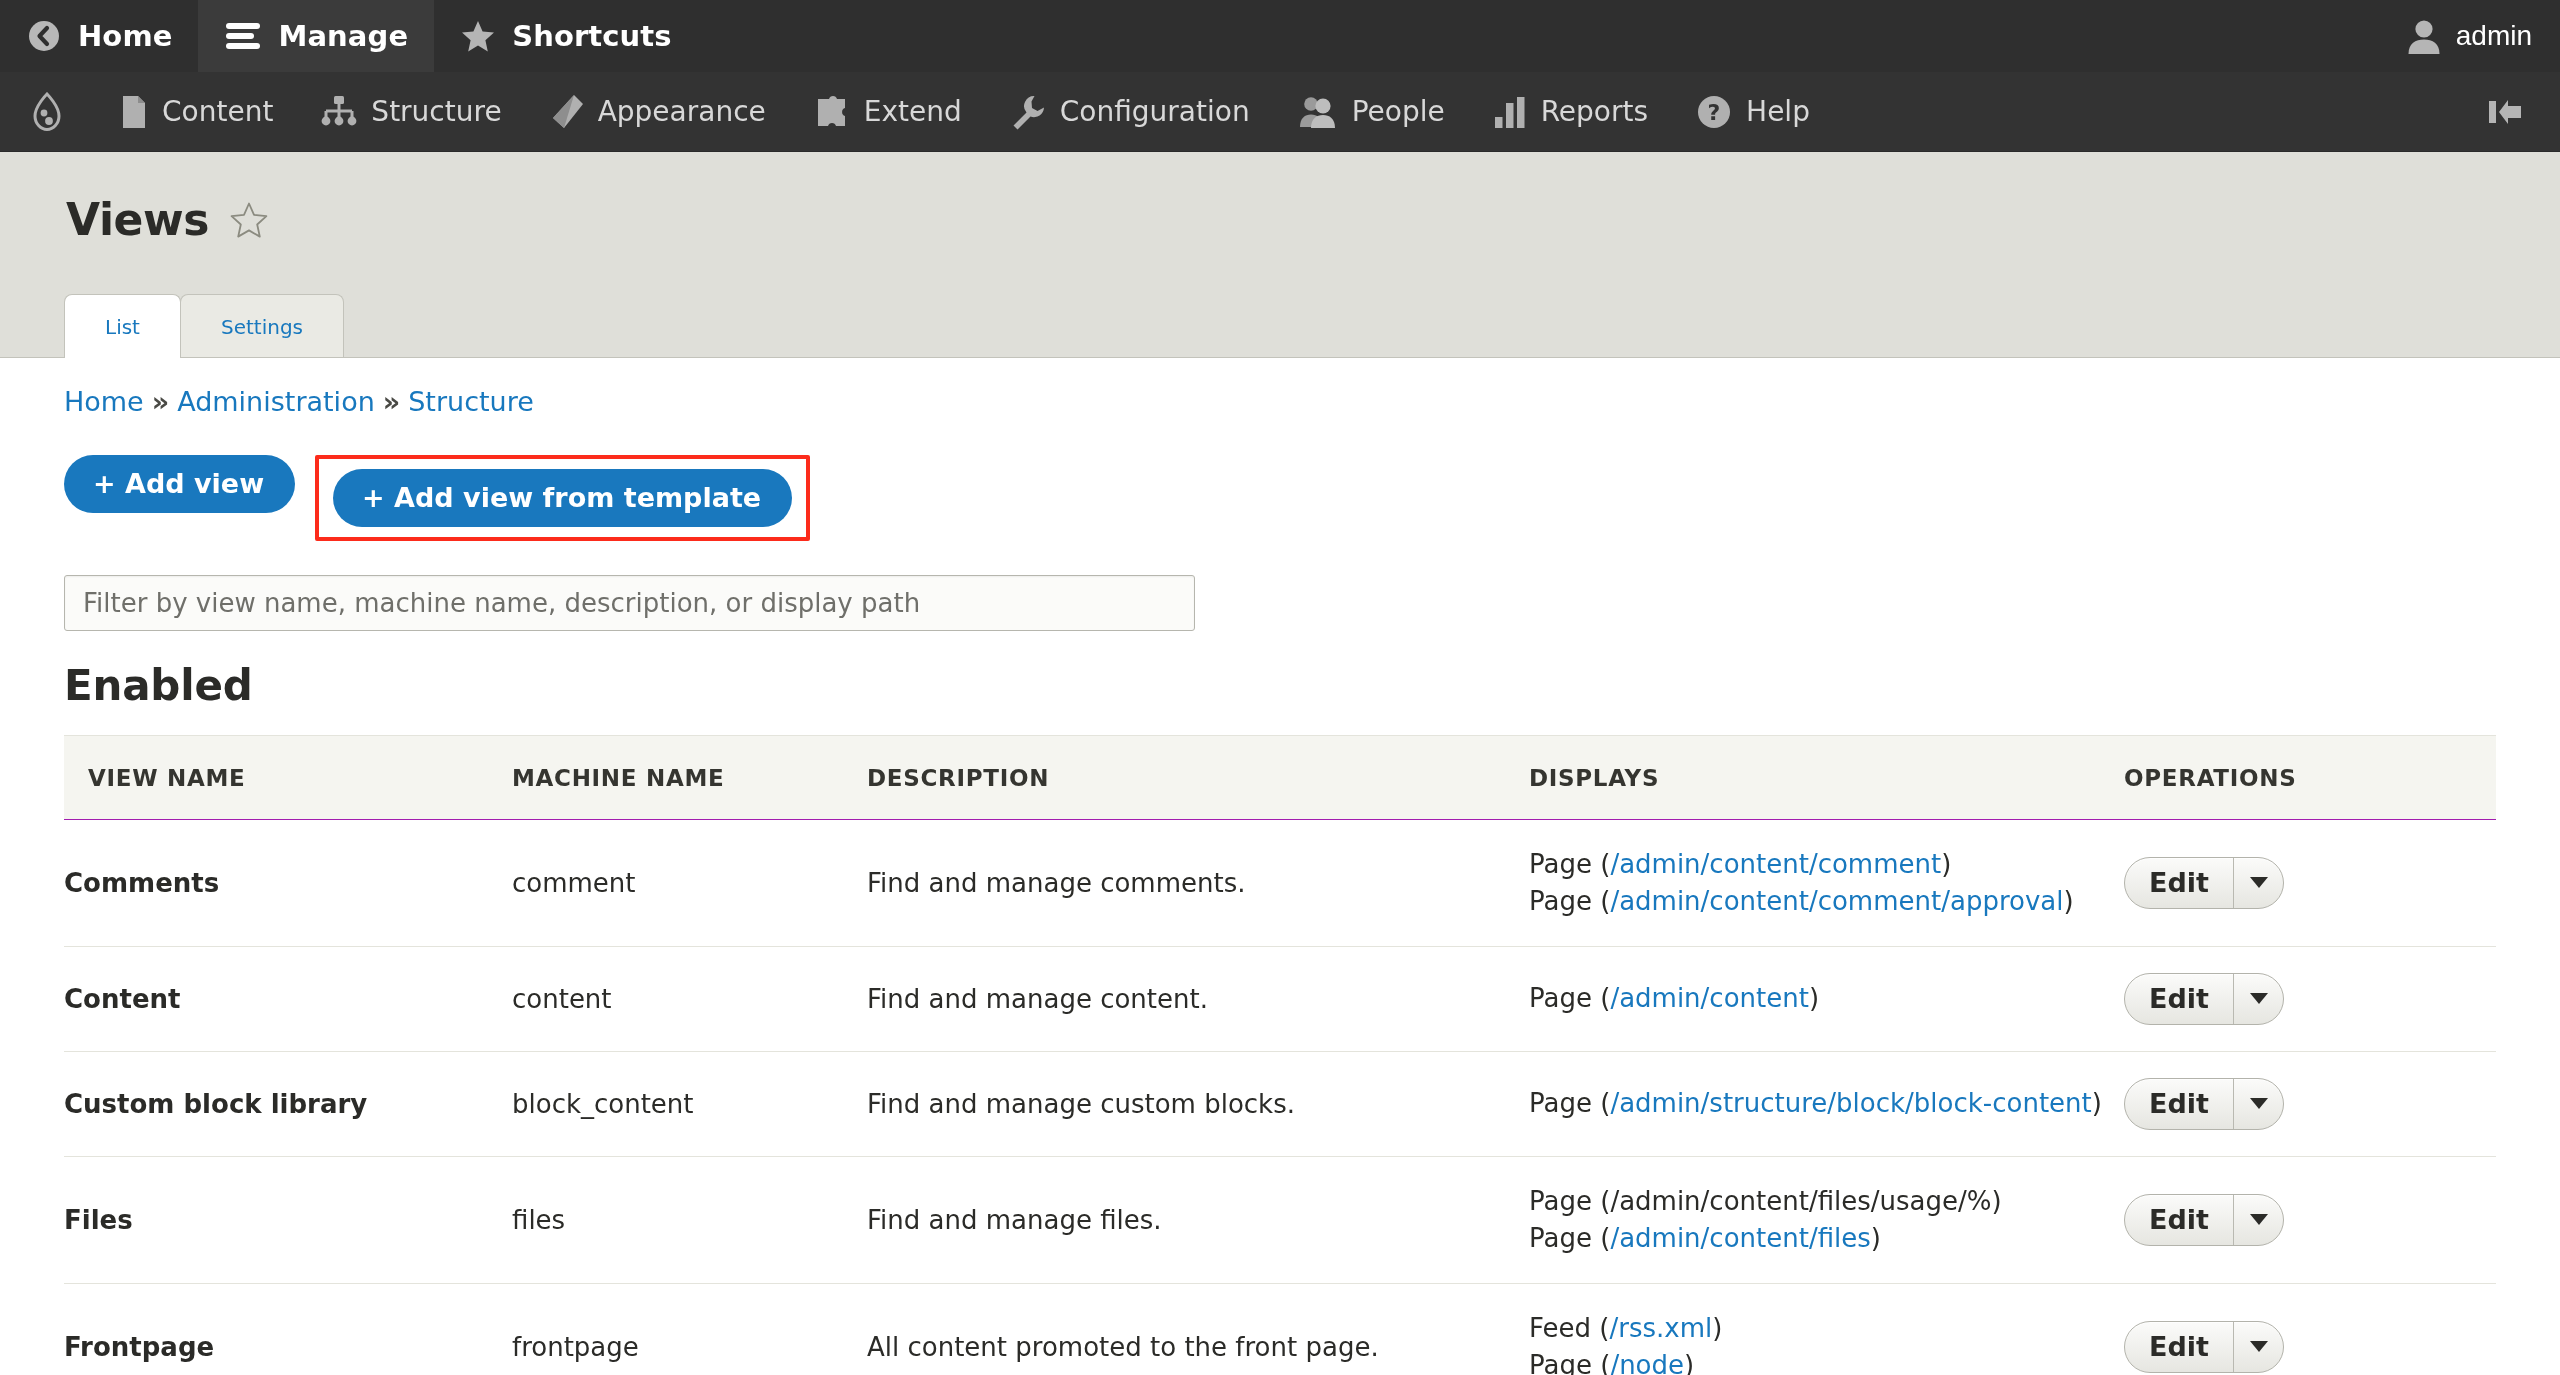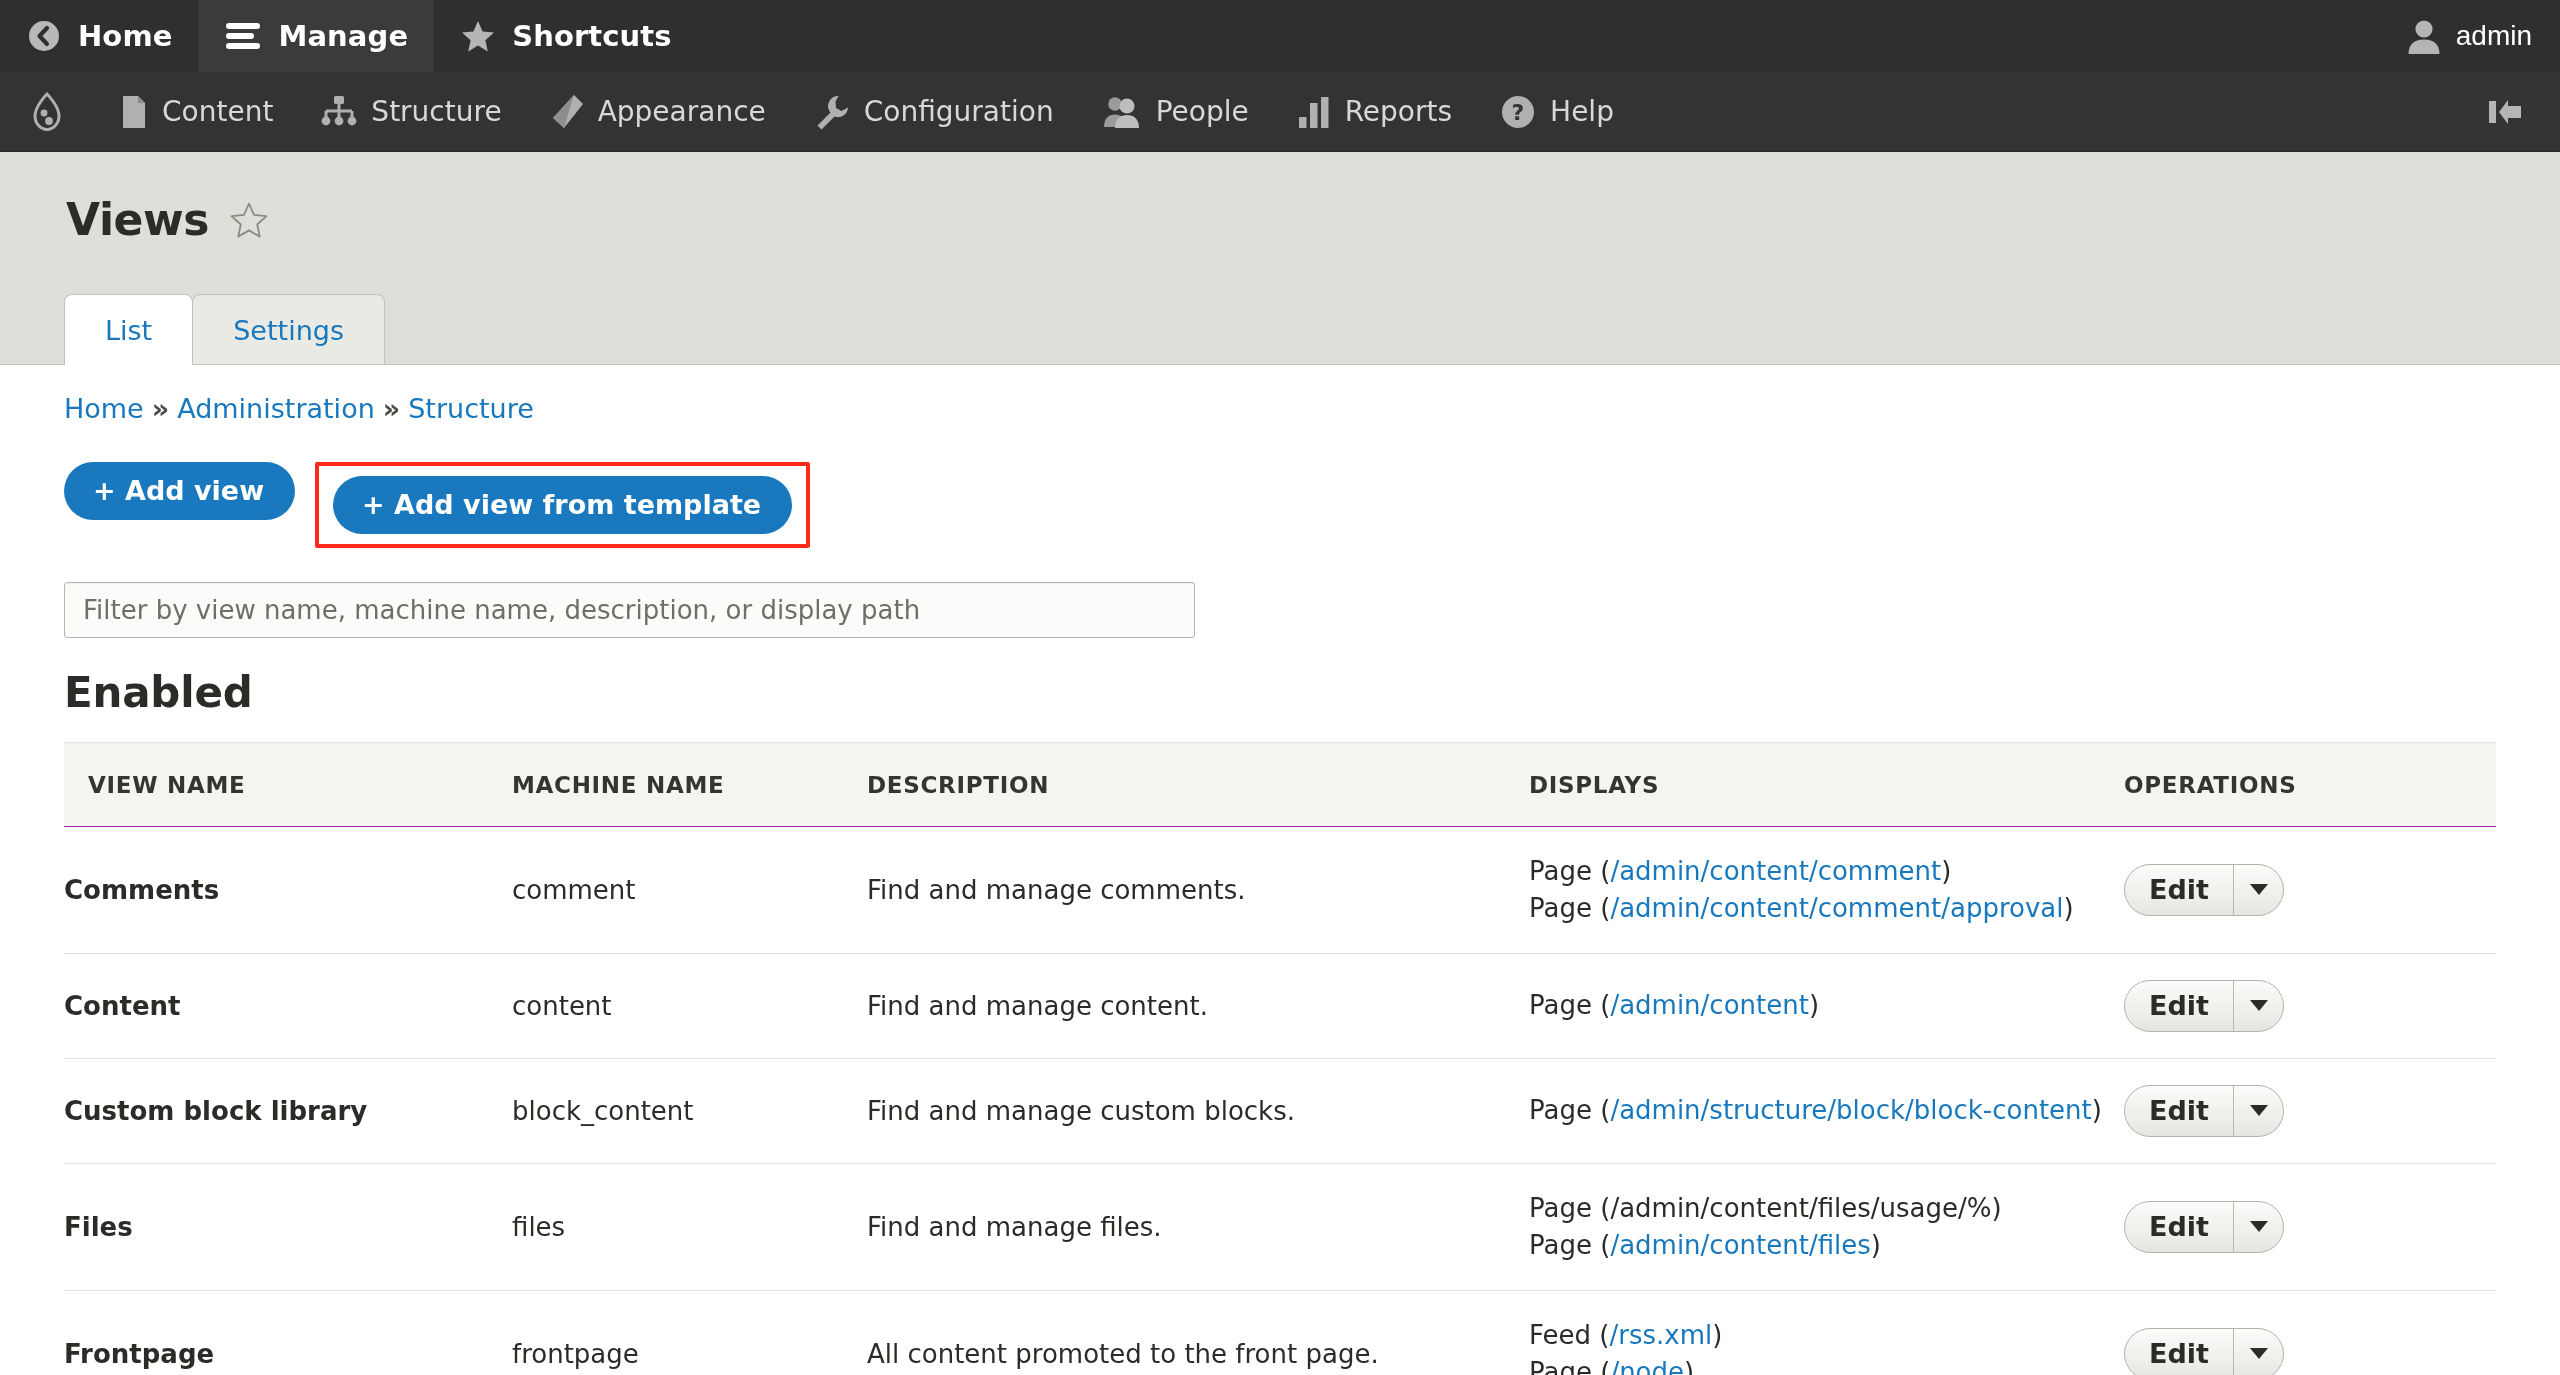--- a/index.html
+++ b/index.html
@@ -97,21 +97,21 @@
   }
 
   .tabs {
     display: flex;
     align-items: flex-end;
     padding-left: 64px;
     position: relative;
     z-index: 2;
   }
   .tab {
-    font-size: 27px;
+    font-size: 20px;
     color: #1878be;
     padding: 22px 40px 20px 40px;
     border: 1px solid #c3c3bb;
     border-bottom: none;
     border-radius: 8px 8px 0 0;
     background: #eaeae4;
     cursor: pointer;
     line-height: 1;
   }
   .tab + .tab { margin-left: -1px; }
@@ -367,20 +367,28 @@
   <div class="tm-item">
     <span class="ico">
       <svg width="34" height="36" viewBox="0 0 34 36">
         <path d="M24 1 L33 10 L14 34 L3 24 Z" fill="#b0b0b0"></path>
         <path d="M24 1 L14 34 L3 24 Z" fill="#8e8e8e"></path>
       </svg>
     </span>
     <span>Appearance</span>
   </div>
 
+  <div class="tm-item">
+    <span class="ico">
+      <svg width="36" height="36" viewBox="0 0 36 36">
+        <path d="M4 5 H15 A4.2 4.2 0 0 1 23 5 H31 V14 A4.2 4.2 0 0 0 31 22 V32 H22 A4.2 4.2 0 0 0 14 32 H4 Z" fill="#b0b0b0"></path>
+      </svg>
+    </span>
+    <span>Extend</span>
+  </div>
 
   <div class="tm-item">
     <span class="ico">
       <svg width="36" height="36" viewBox="0 0 36 36">
         <path d="M24.5 2 A10 10 0 0 0 16.5 18.5 L3.5 31.5 L7.5 35.5 L20.5 22.5 A10 10 0 0 0 34 13.5 L27.5 17 L22 14 L21.5 7.5 Z" fill="#b0b0b0"></path>
       </svg>
     </span>
     <span>Configuration</span>
   </div>
 

